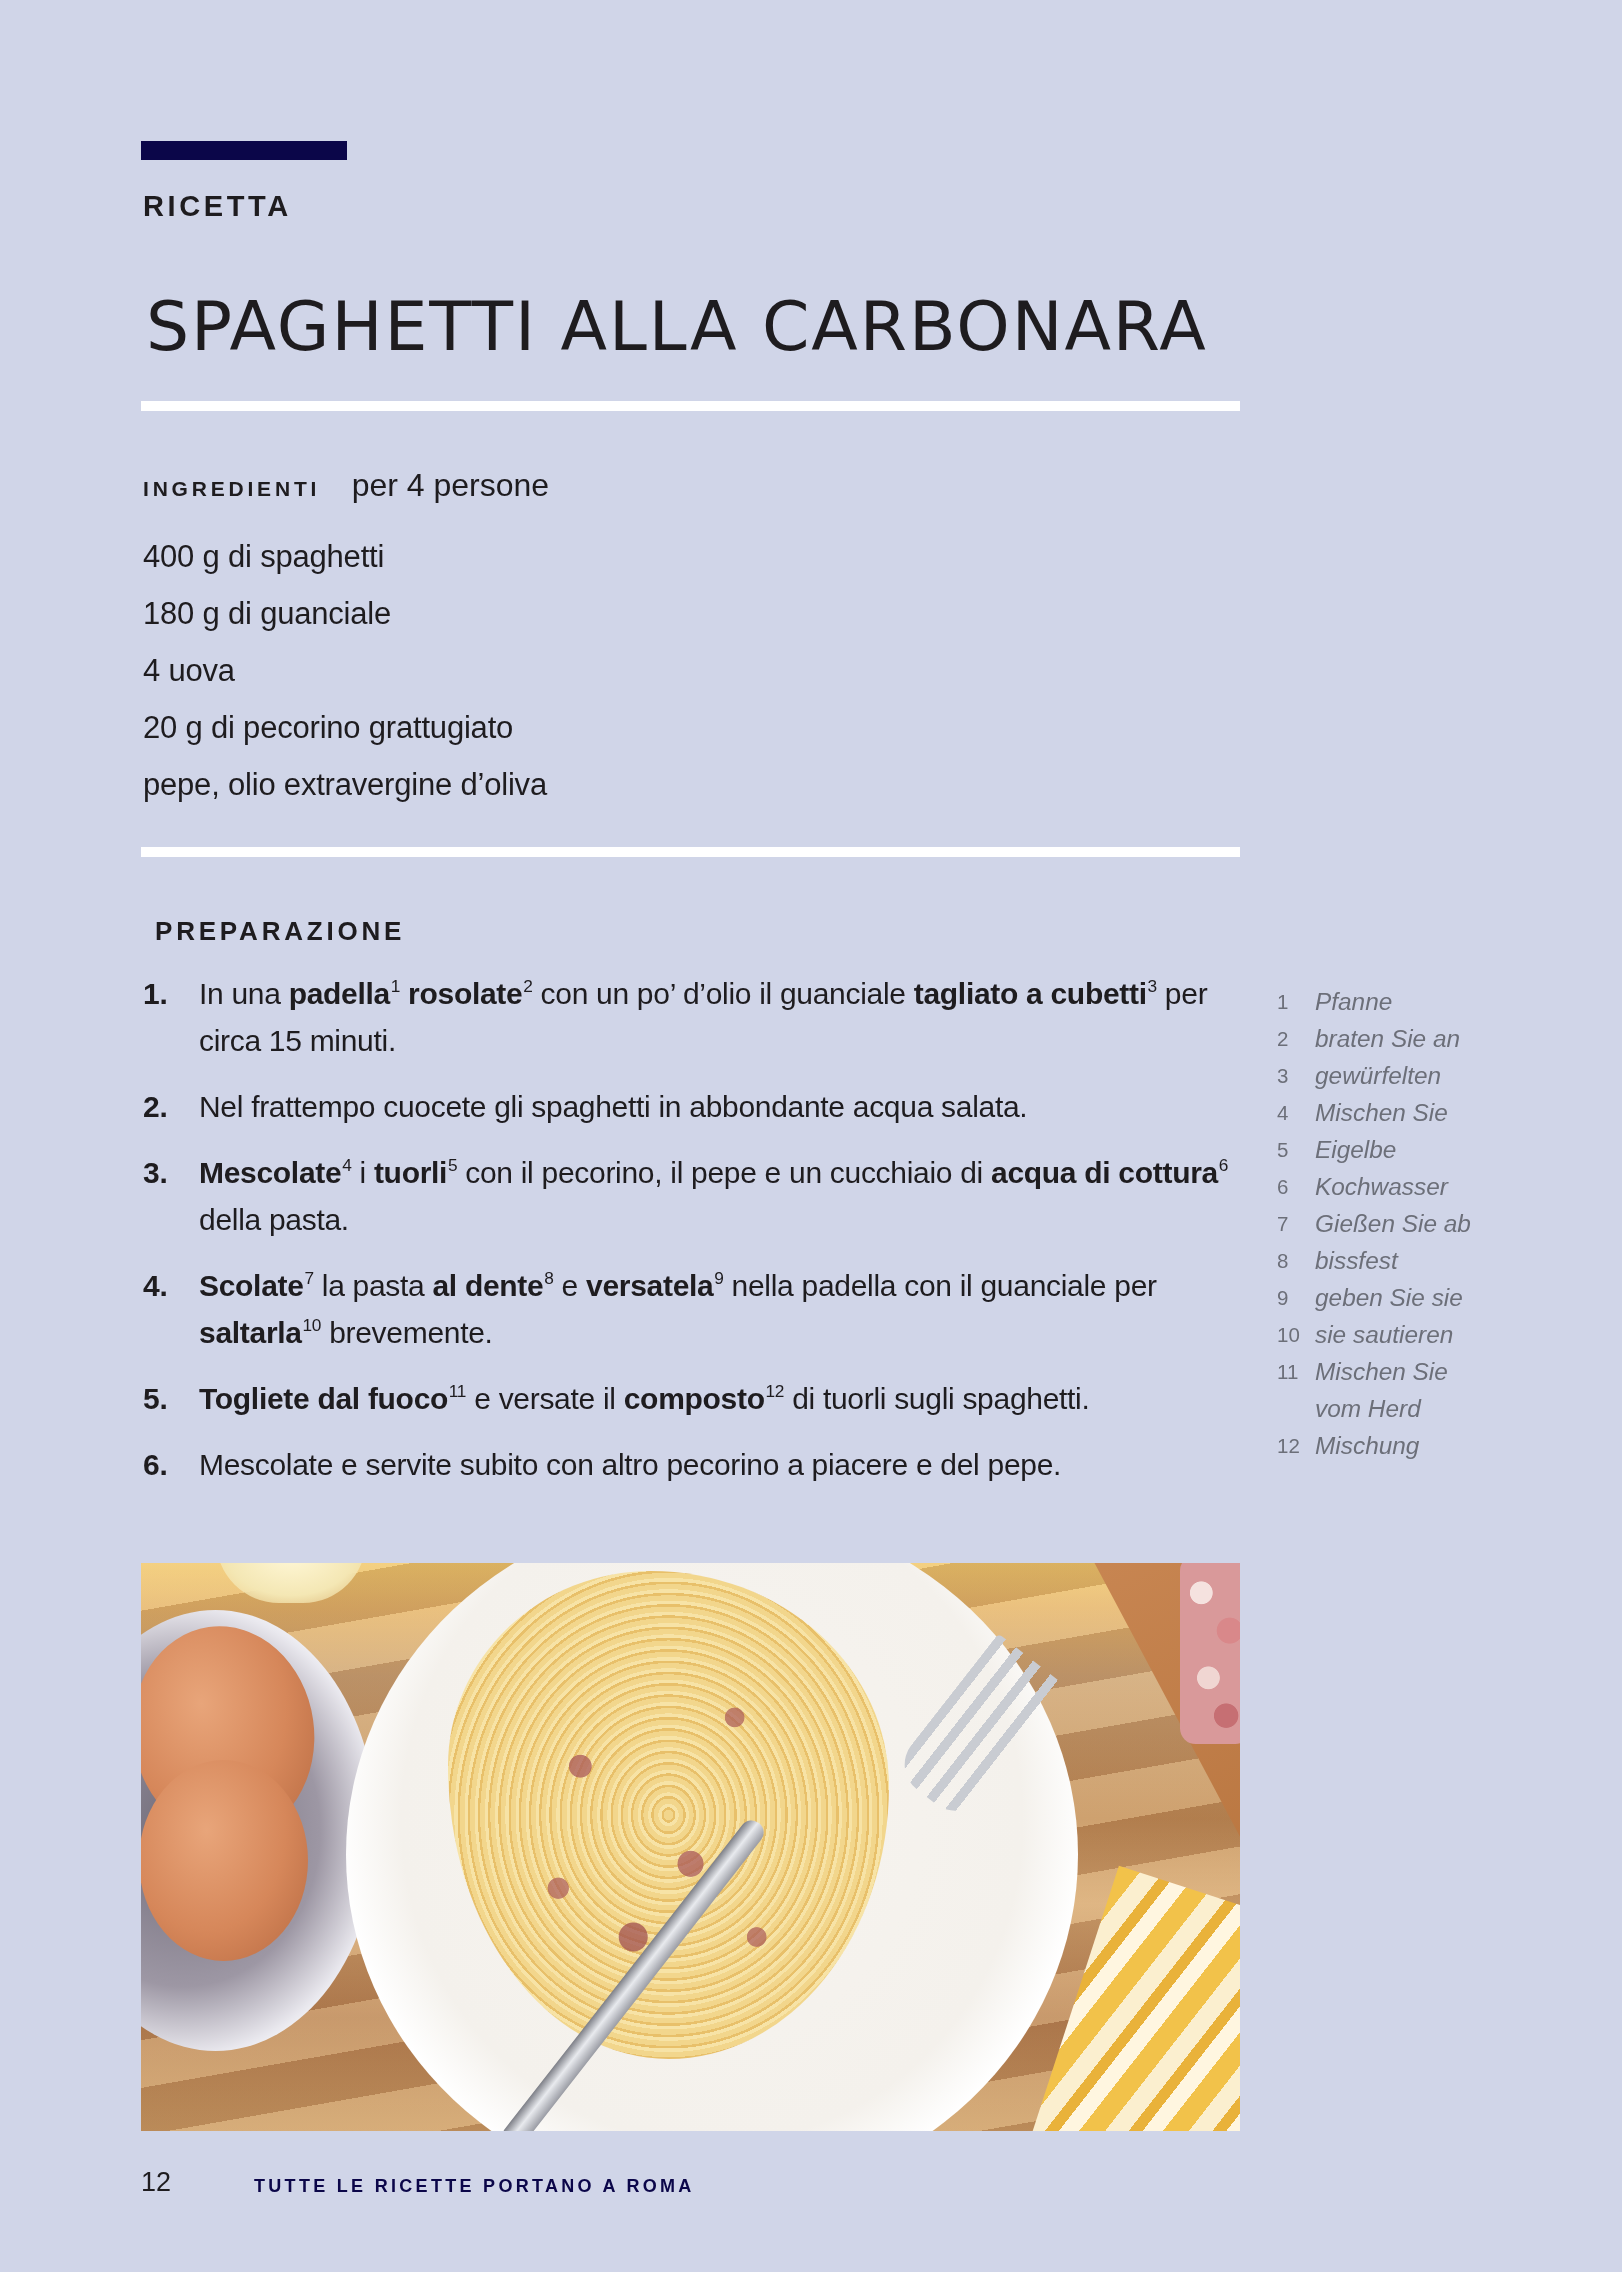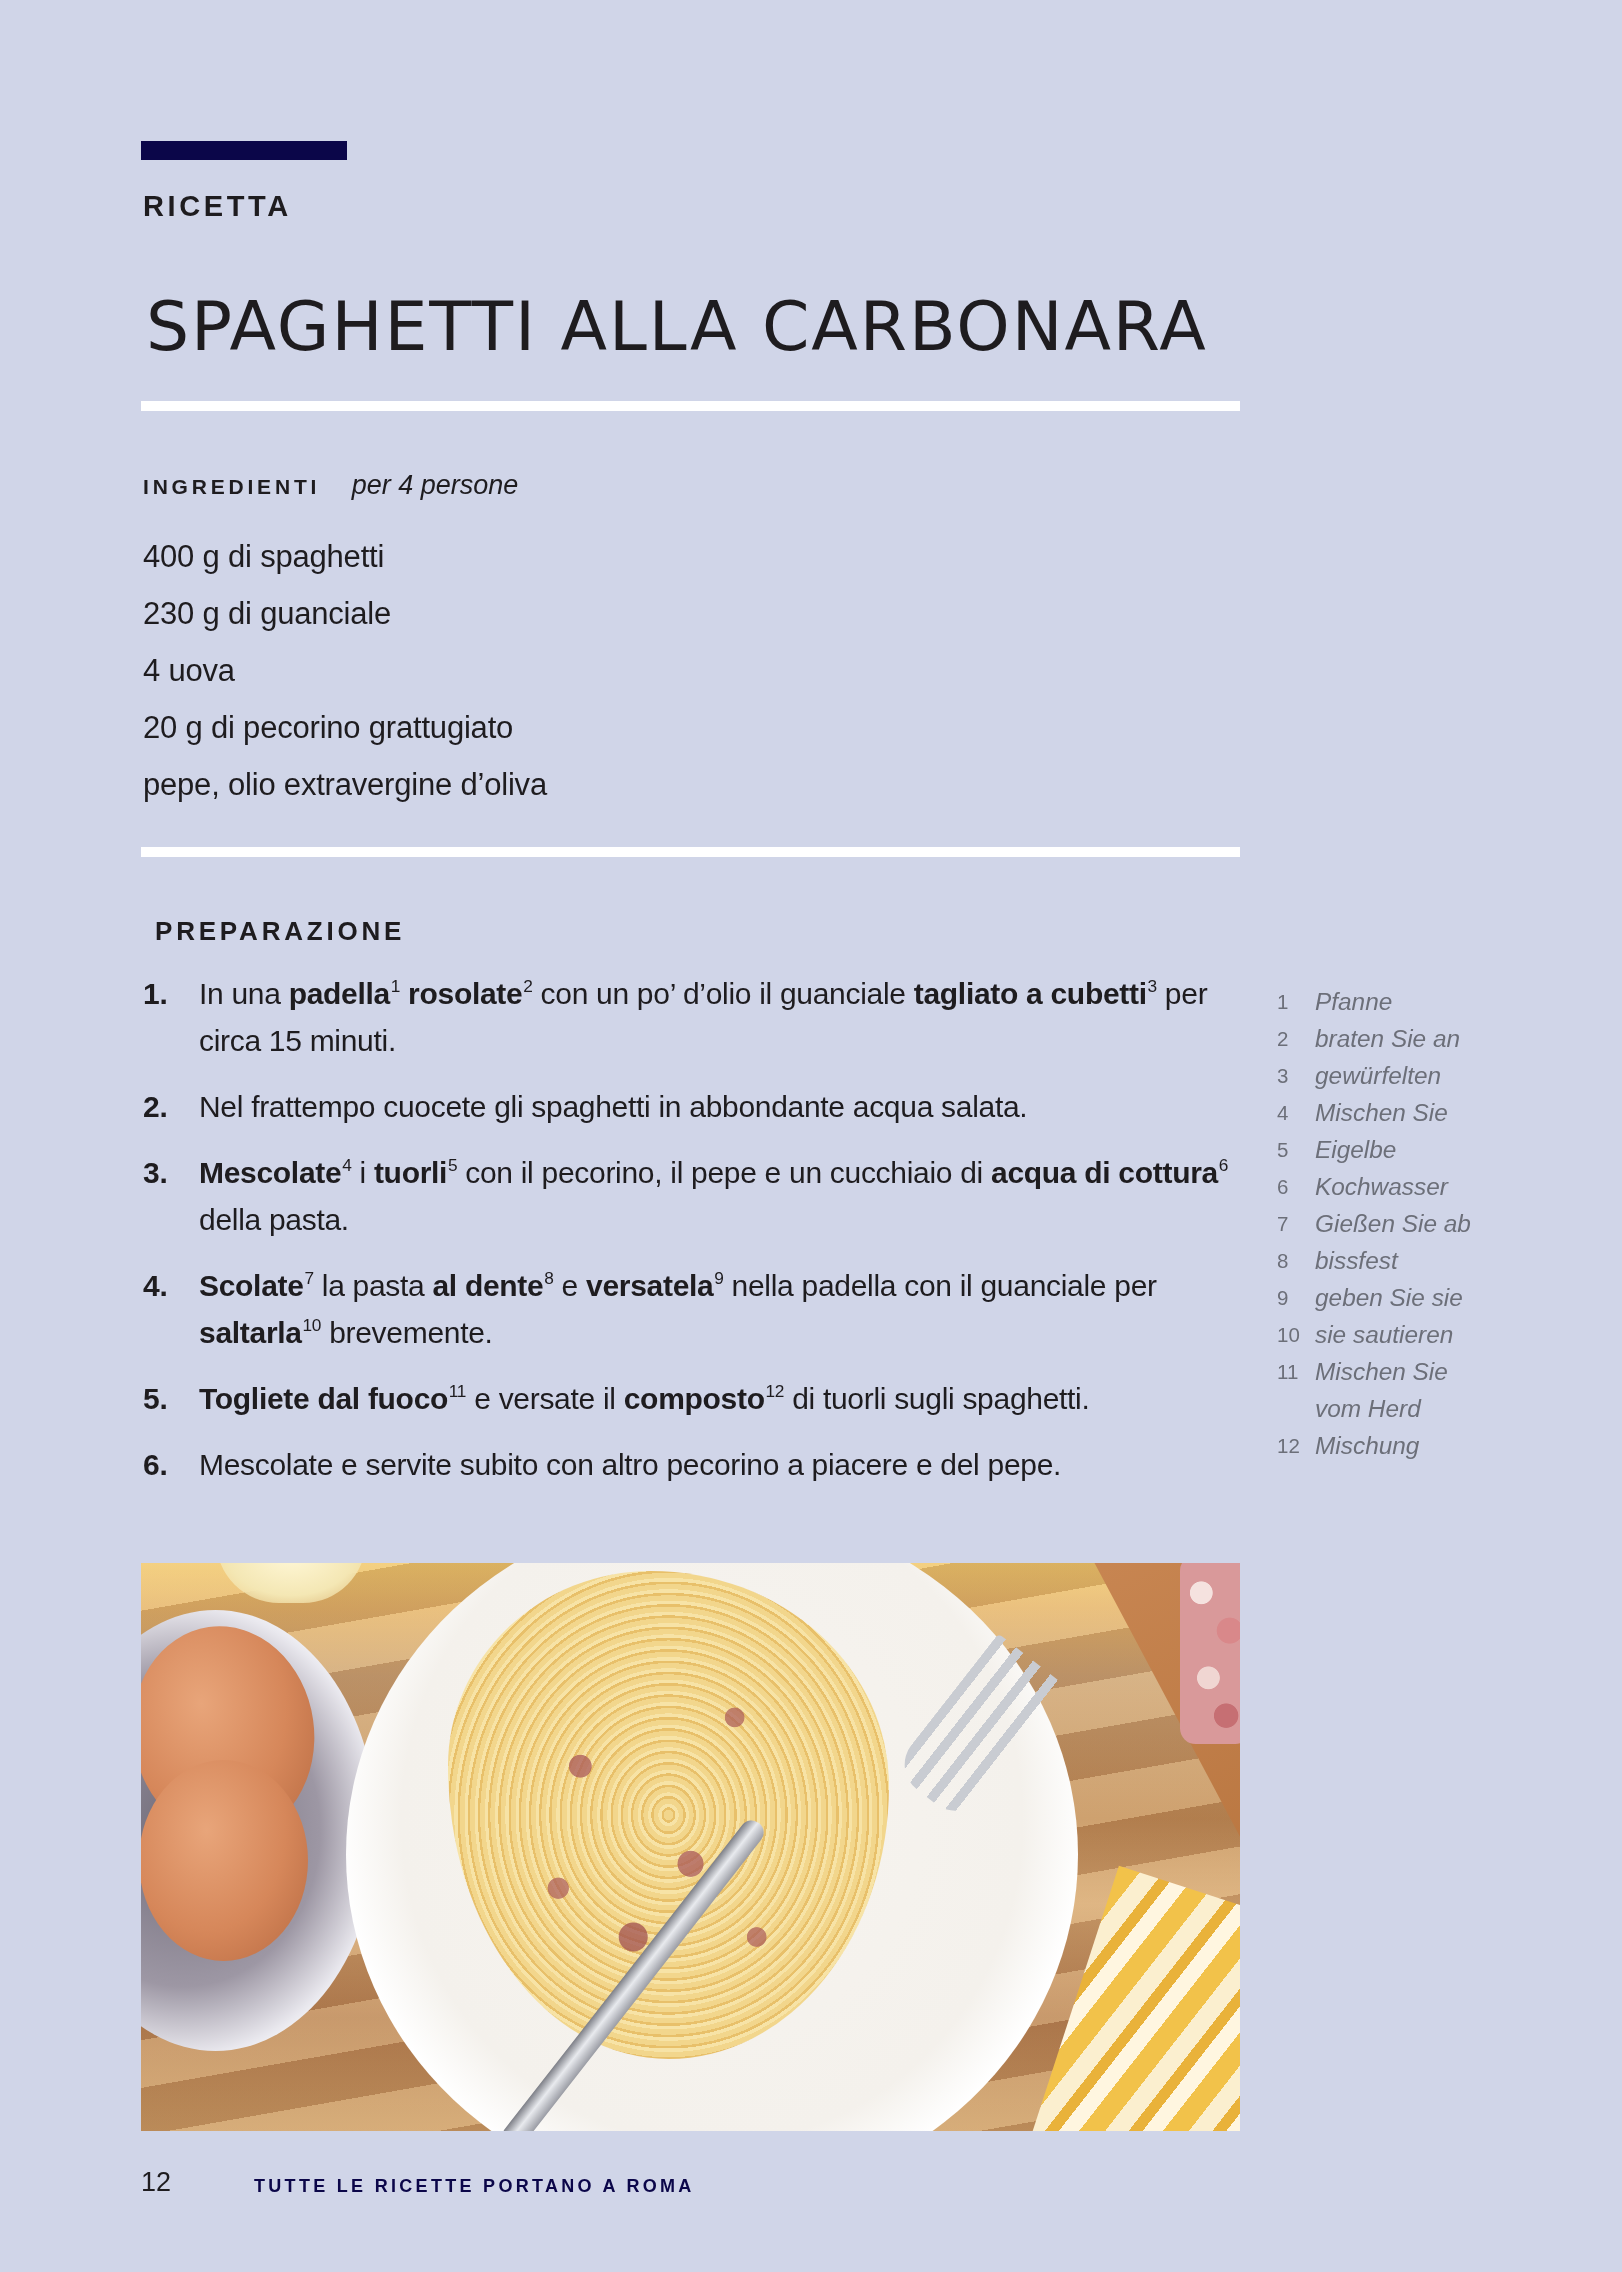--- a/index.html
+++ b/index.html
@@ -26,21 +26,21 @@
     font-size: 68px; letter-spacing: 1.9px; line-height: 58px;
     color: #1e1c1f;
     -webkit-text-stroke: 0px;
   }
   .rule { left: 141px; width: 1099px; height: 10.2px; background: #ffffff; }
   .rule-1 { top: 401px; }
   .rule-2 { top: 847px; }
 
   .ing-header { left: 143px; top: 472px; line-height: 27px; white-space: nowrap; }
   .ing-label { font-size: 21px; font-weight: bold; letter-spacing: 3.8px; }
-  .ing-sub { font-size: 27px; font-style: italic; margin-left: 28px; letter-spacing: 0px; margin-top: 37px; }
+  .ing-sub { font-size: 32px; margin-left: 28px; letter-spacing: 0px; margin-top: 37px; }
 
   .ing-list { left: 143px; top: 528px; margin: 0; padding: 0; list-style: none; }
   .ing-list li { font-size: 31px; line-height: 57px; height: 57px; white-space: nowrap; letter-spacing: -0.2px; }
 
   .prep-label {
     left: 143px; top: 917px;
     font-size: 26px; font-weight: bold; letter-spacing: 3.8px; line-height: 28px; margin-left: 12px;
   }
 
   .steps { left: 143px; top: 970px; width: 1102px; margin: 0; padding: 0; list-style: none; }
@@ -141,21 +141,21 @@
 <div class="abs kicker">RICETTA</div>
 <h1 class="abs title" style="margin:0">SPAGHETTI ALLA CARBONARA</h1>
 <div class="abs rule rule-1"></div>
 
 <div class="abs ing-header">
   <span class="ing-label">INGREDIENTI</span>
   <span class="ing-sub">per 4 persone</span>
 </div>
 <ul class="abs ing-list">
   <li>400 g di spaghetti</li>
-  <li>230 g di guanciale</li>
+  <li>180 g di guanciale</li>
   <li>4 uova</li>
   <li>20 g di pecorino grattugiato</li>
   <li>pepe, olio extravergine d’oliva</li>
 </ul>
 
 <div class="abs rule rule-2"></div>
 
 <div class="abs prep-label">PREPARAZIONE</div>
 <ol class="abs steps" id="steps">
     <li class="step"><span class="num">1.</span><span>In una </span><b>padella</b><sup>1</sup><span> </span><b>rosolate</b><sup>2</sup><span> con un po’ d’olio il guanciale </span><b>tagliato a cubetti</b><sup>3</sup><span> per circa 15 minuti.</span></li>

